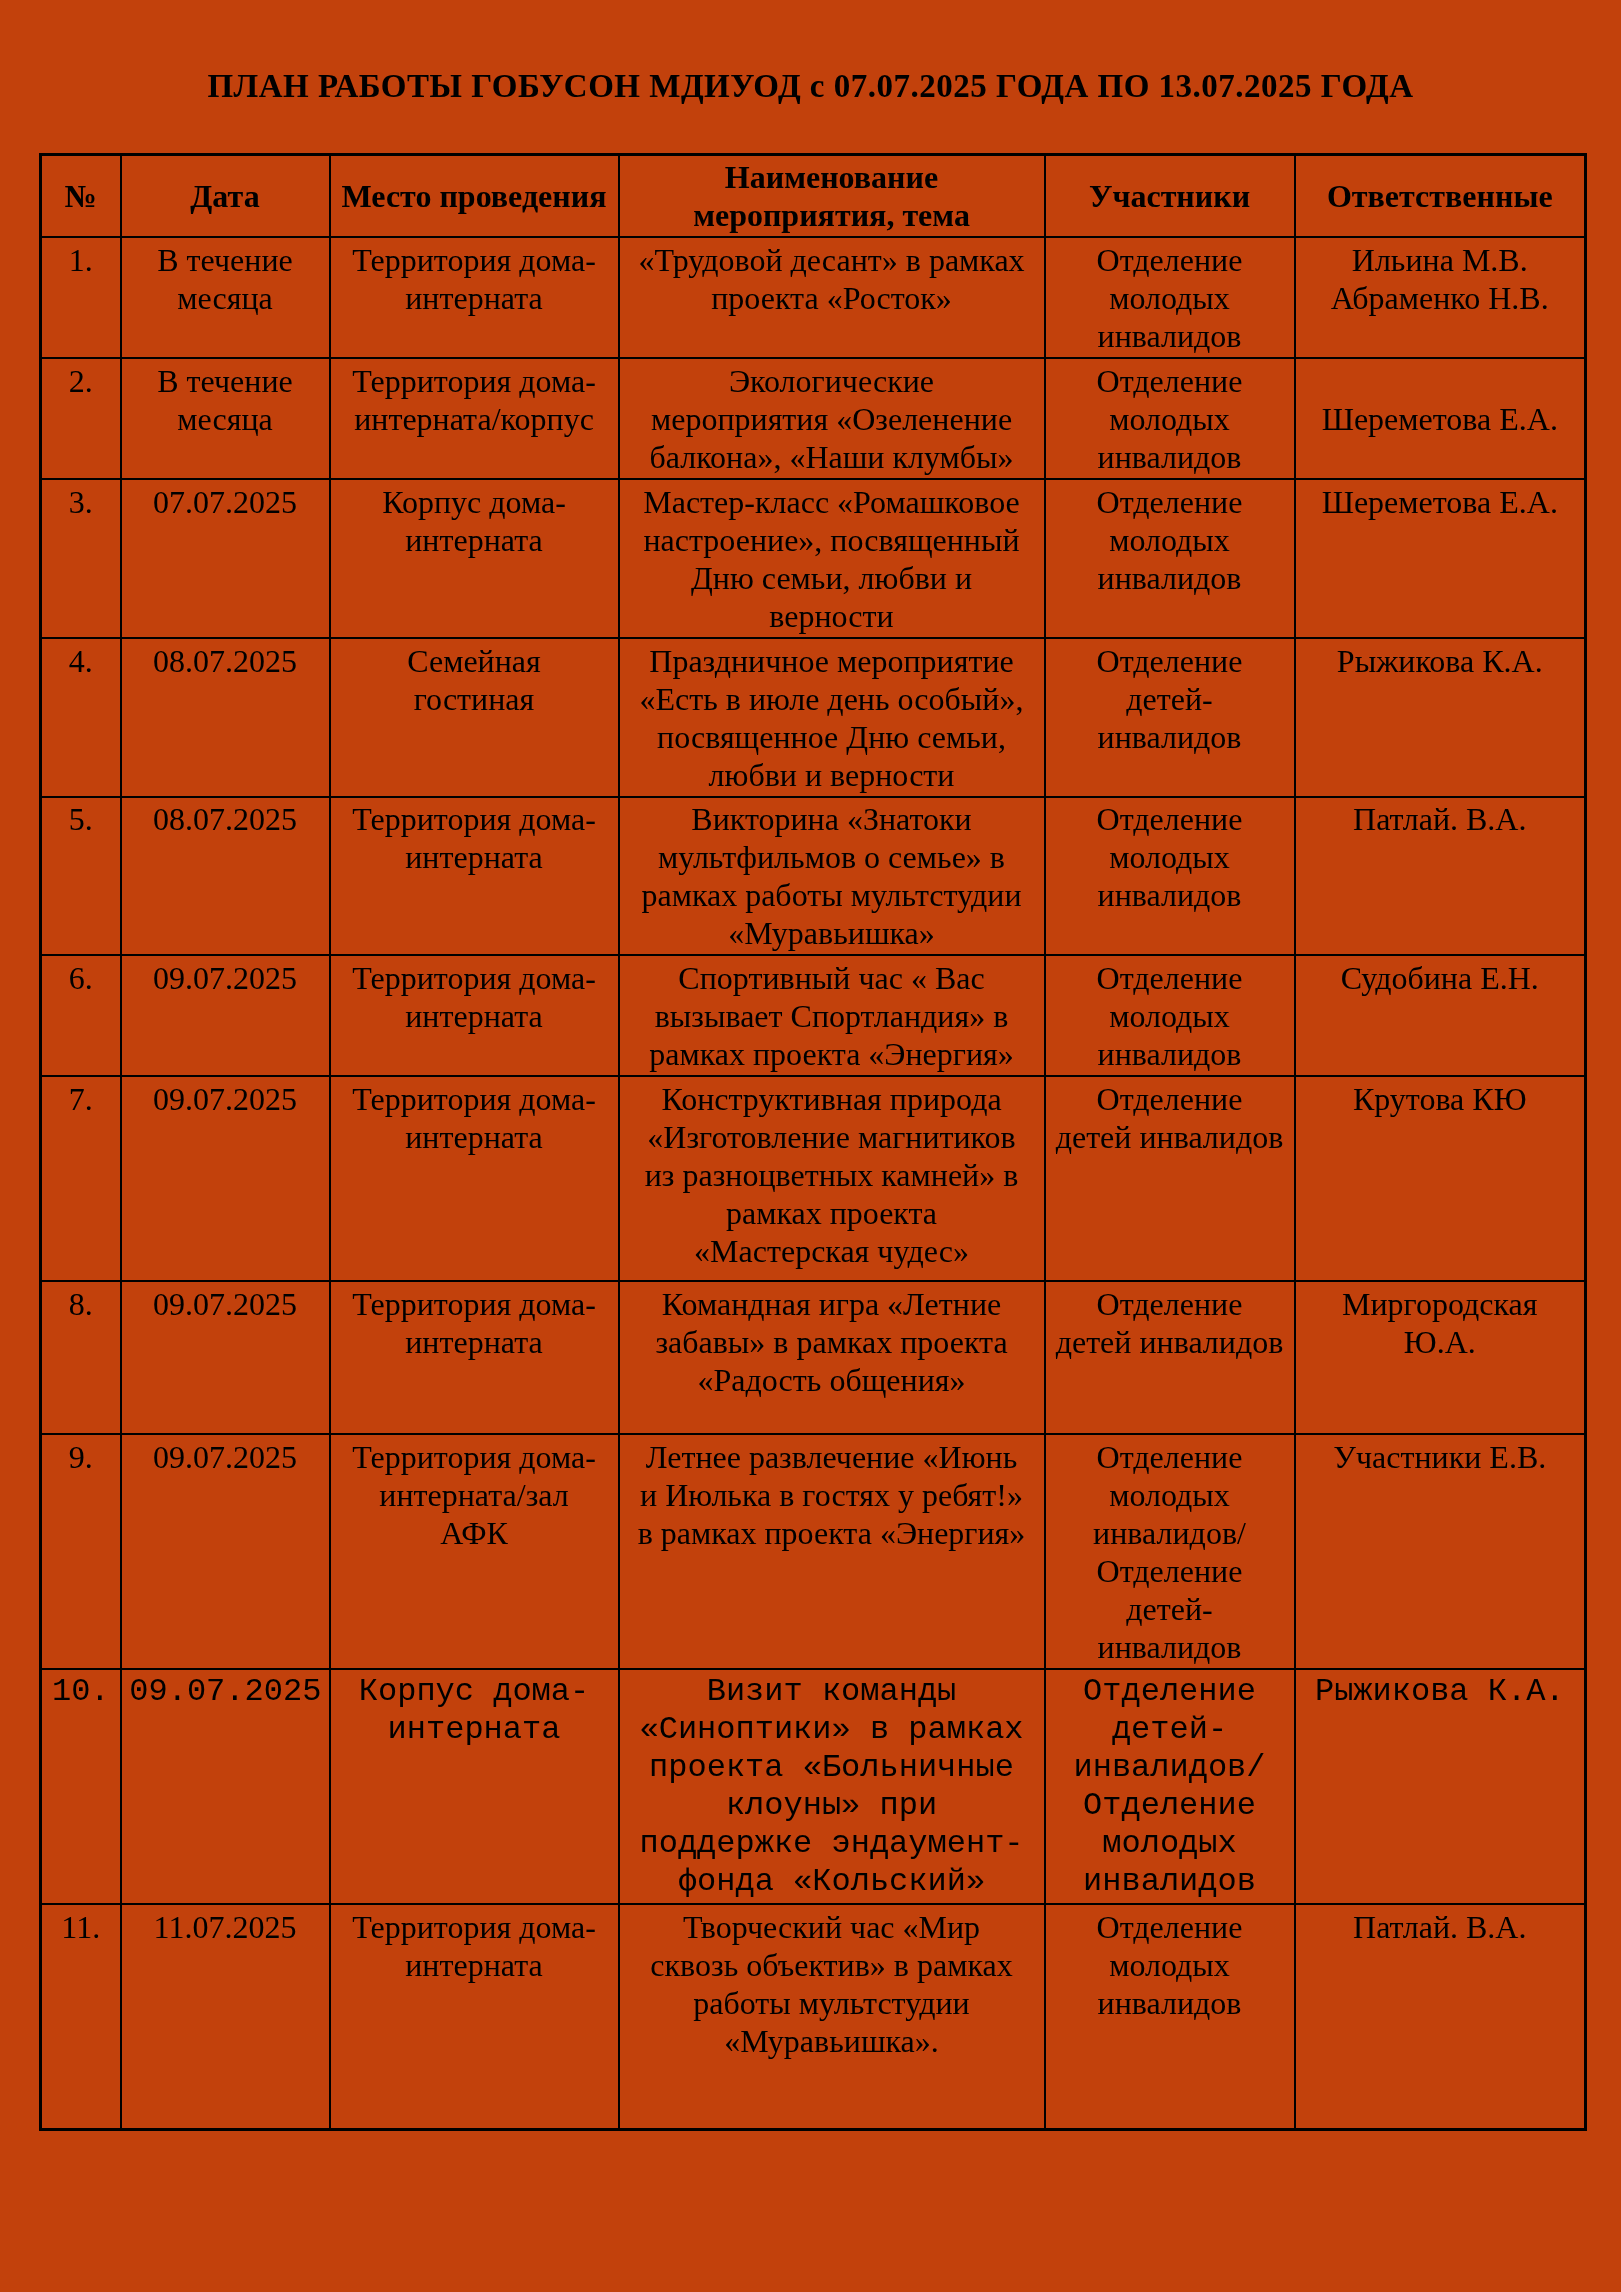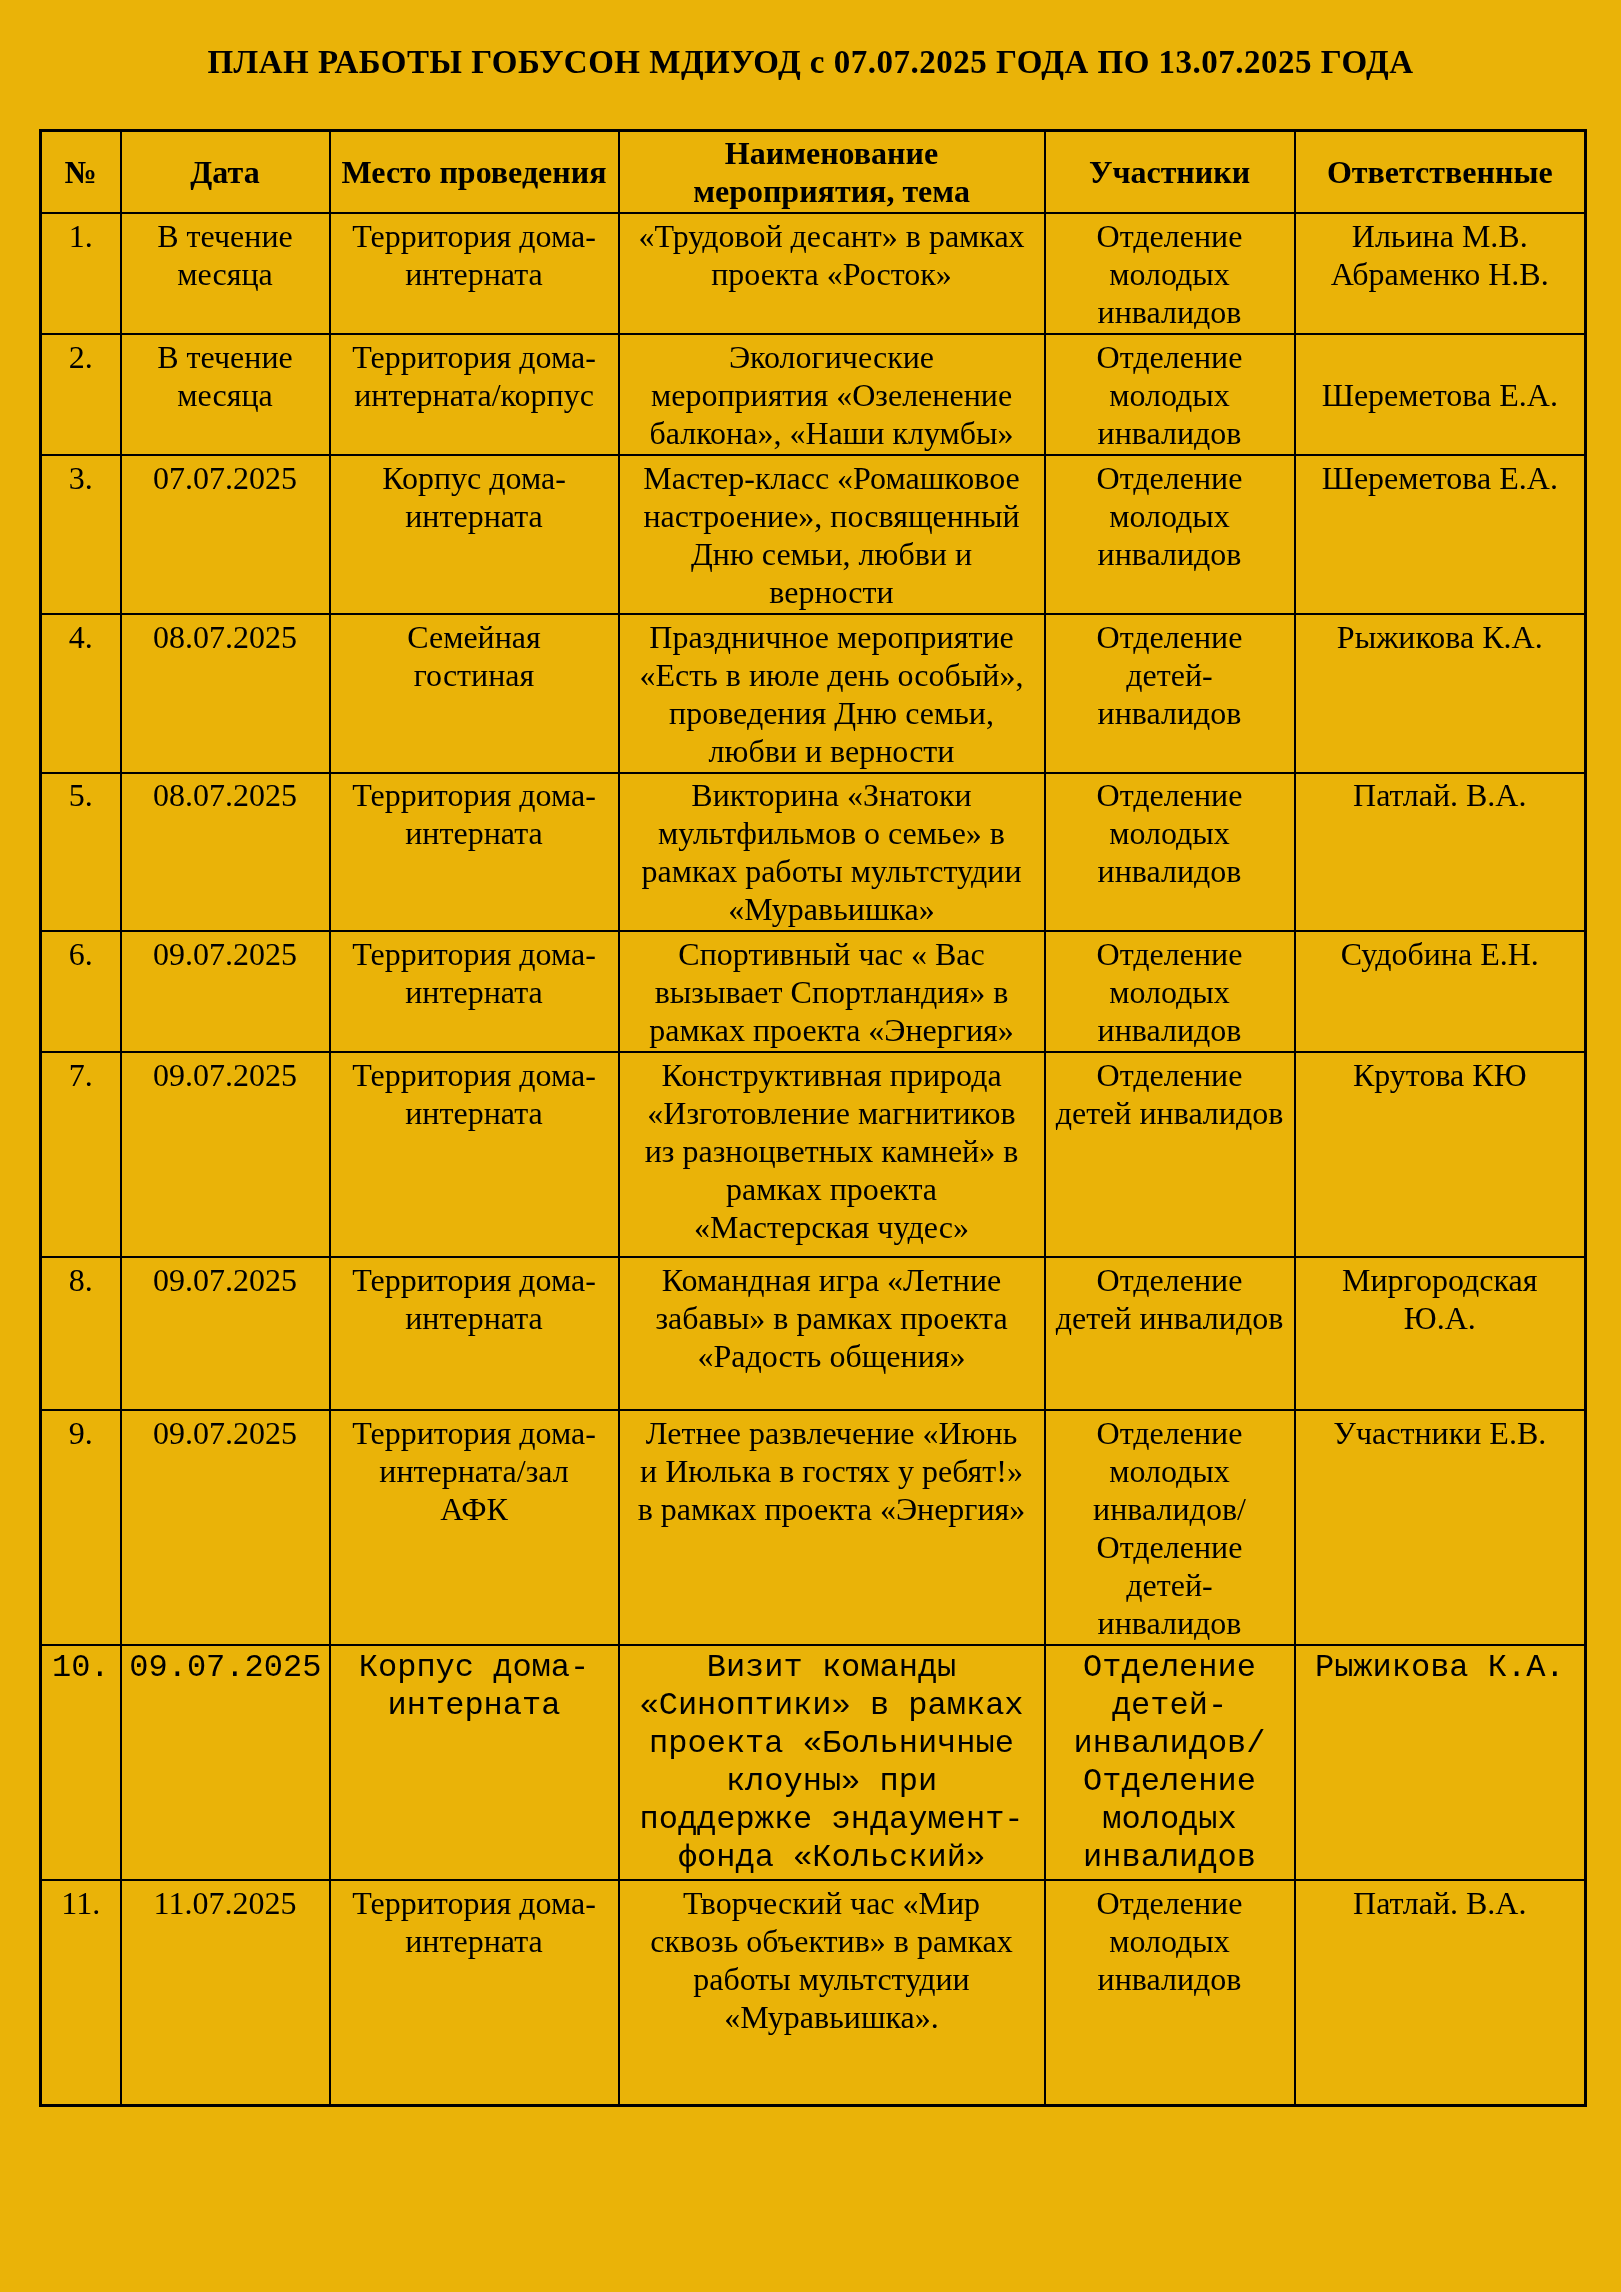--- a/index.html
+++ b/index.html
@@ -7,22 +7,22 @@
   body {
     width: 1621px;
     height: 2293px;
     font-family: "Liberation Serif", "DejaVu Serif", serif;
     color: #000000;
     position: relative;
   }
   .page {
     width: 1621px;
     height: 2293px;
-    padding-top: 41px;
-    background: #eab308;
+    padding-top: 65px;
+    background: #c2410c;
   }
   .doc-title {
     text-align: center;
     font-weight: bold;
     font-size: 33px;
     line-height: 43px;
     letter-spacing: 0.5px;
   }
   table.plan {
     margin: 45px 0 0 39px;
@@ -128,21 +128,21 @@
     <td>07.07.2025</td>
     <td>Корпус дома-интерната</td>
     <td>Мастер-класс «Ромашковое настроение», посвященный Дню семьи, любви и верности</td>
     <td>Отделение молодых инвалидов</td>
     <td>Шереметова Е.А.</td>
   </tr>
         <tr>
     <td>4.</td>
     <td>08.07.2025</td>
     <td>Семейная гостиная</td>
-    <td>Праздничное мероприятие «Есть в июле день особый», проведения Дню семьи, любви и верности</td>
+    <td>Праздничное мероприятие «Есть в июле день особый», посвященное Дню семьи, любви и верности</td>
     <td>Отделение детей-инвалидов</td>
     <td>Рыжикова К.А.</td>
   </tr>
         <tr>
     <td>5.</td>
     <td>08.07.2025</td>
     <td>Территория дома-интерната</td>
     <td>Викторина «Знатоки мультфильмов о семье» в рамках работы мультстудии «Муравьишка»</td>
     <td>Отделение молодых инвалидов</td>
     <td>Патлай. В.А.</td>

